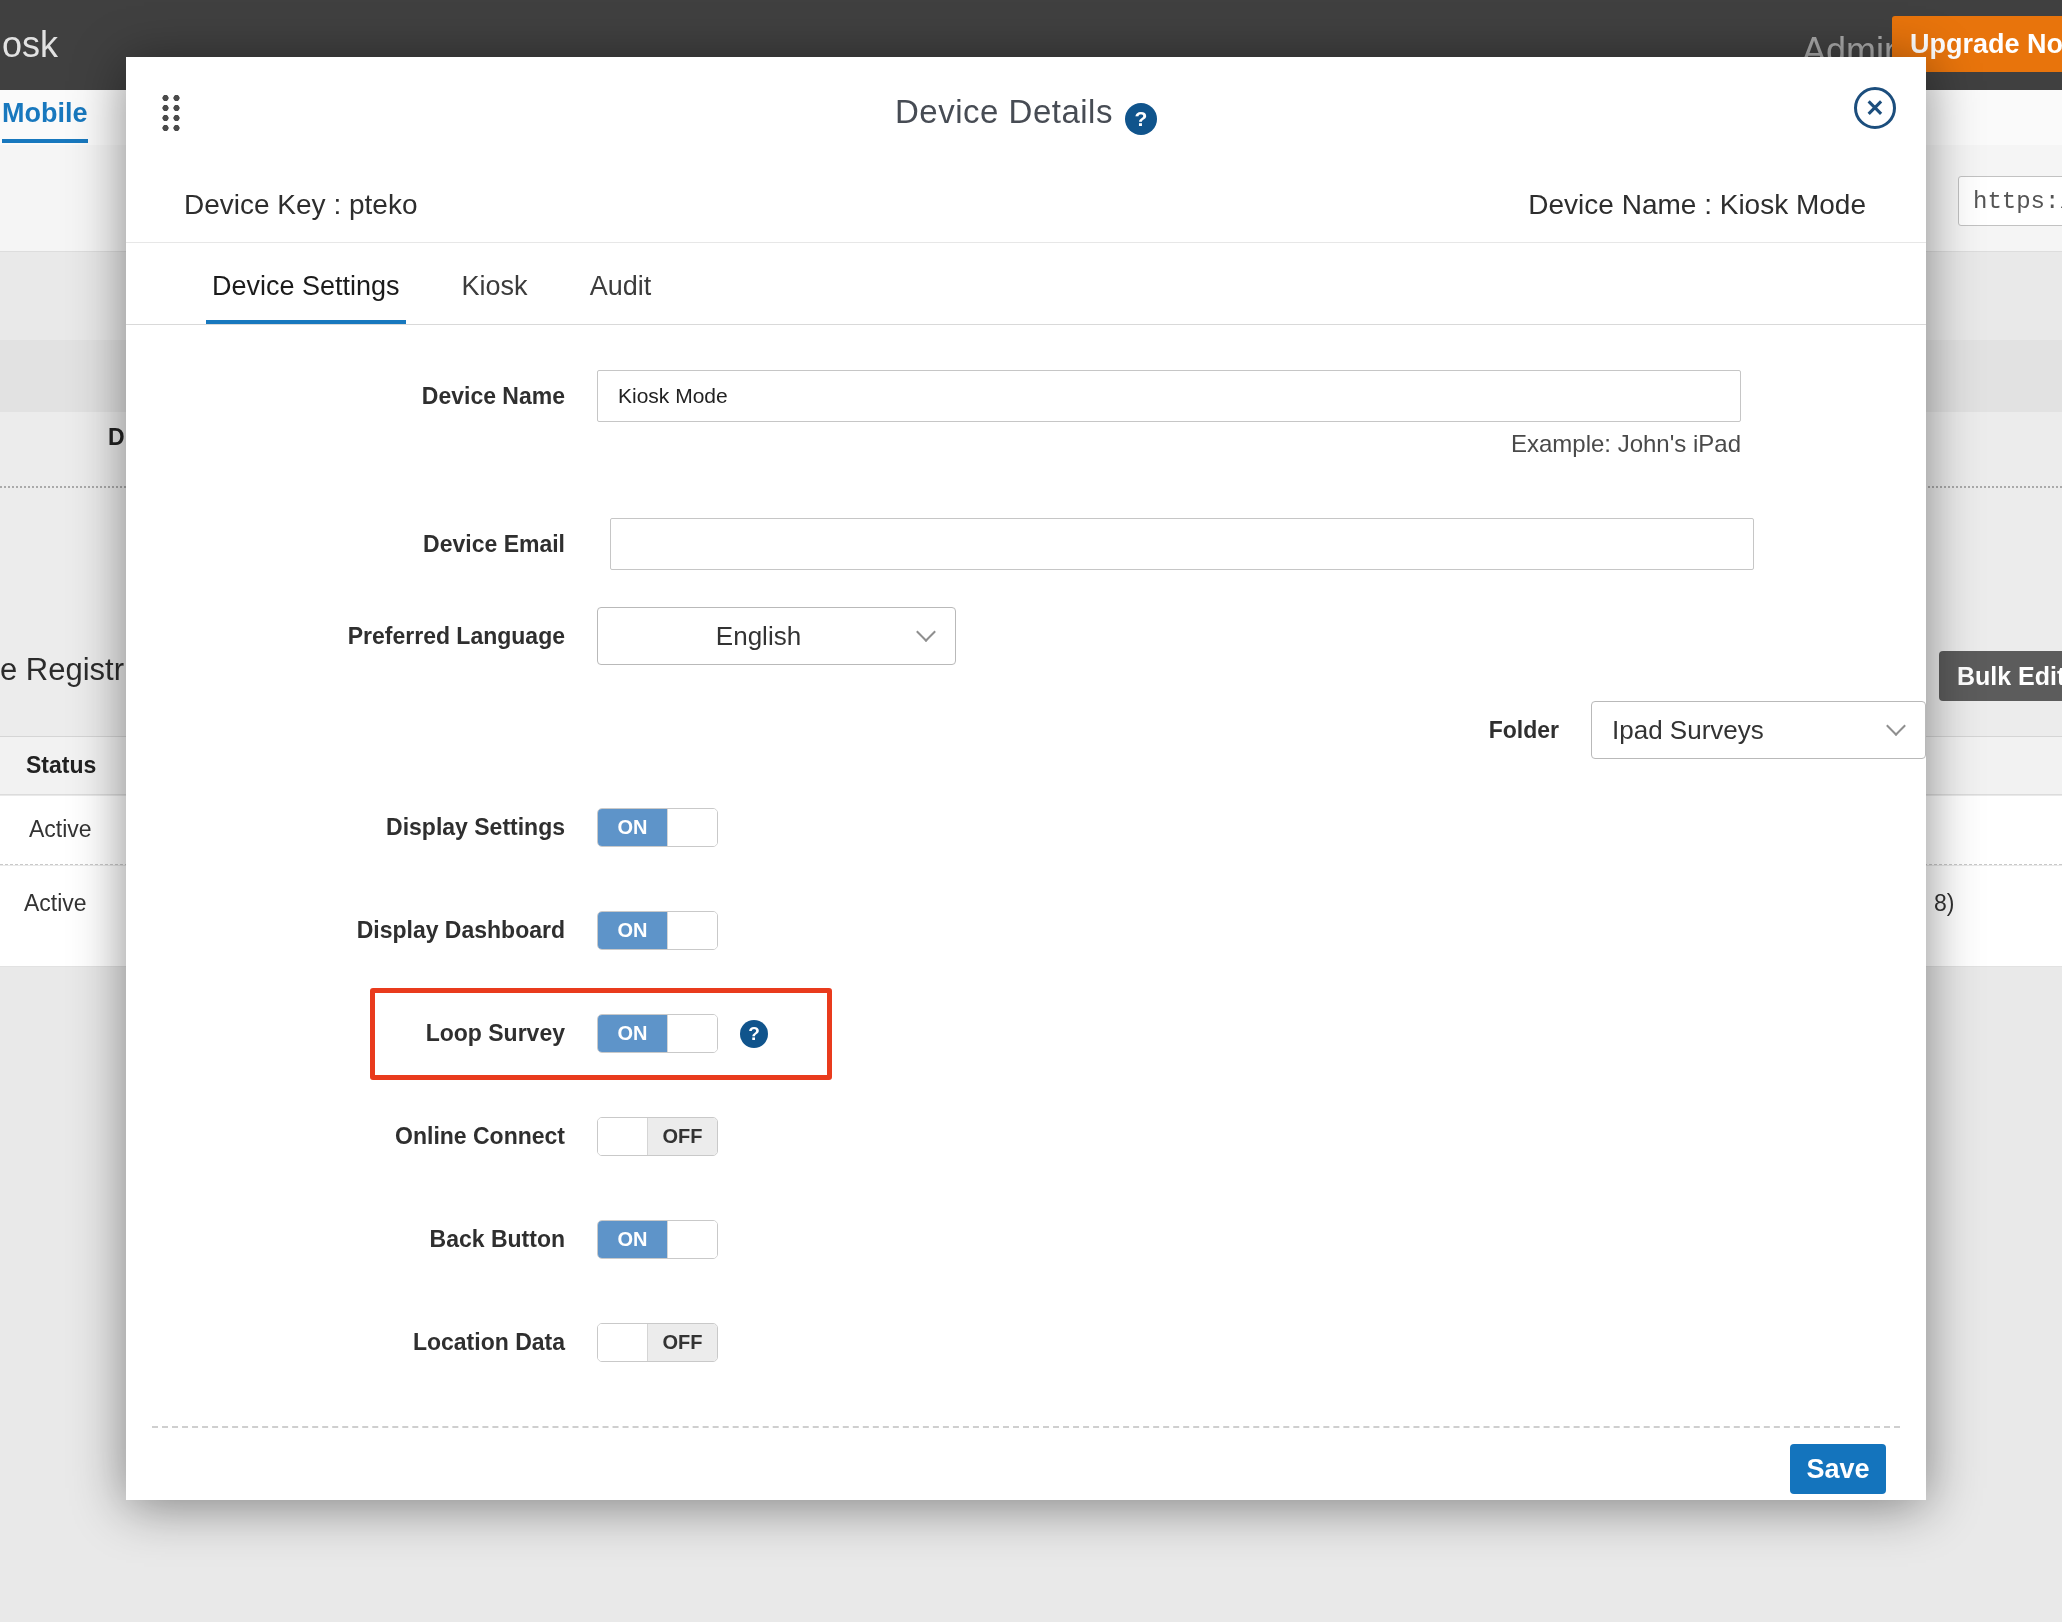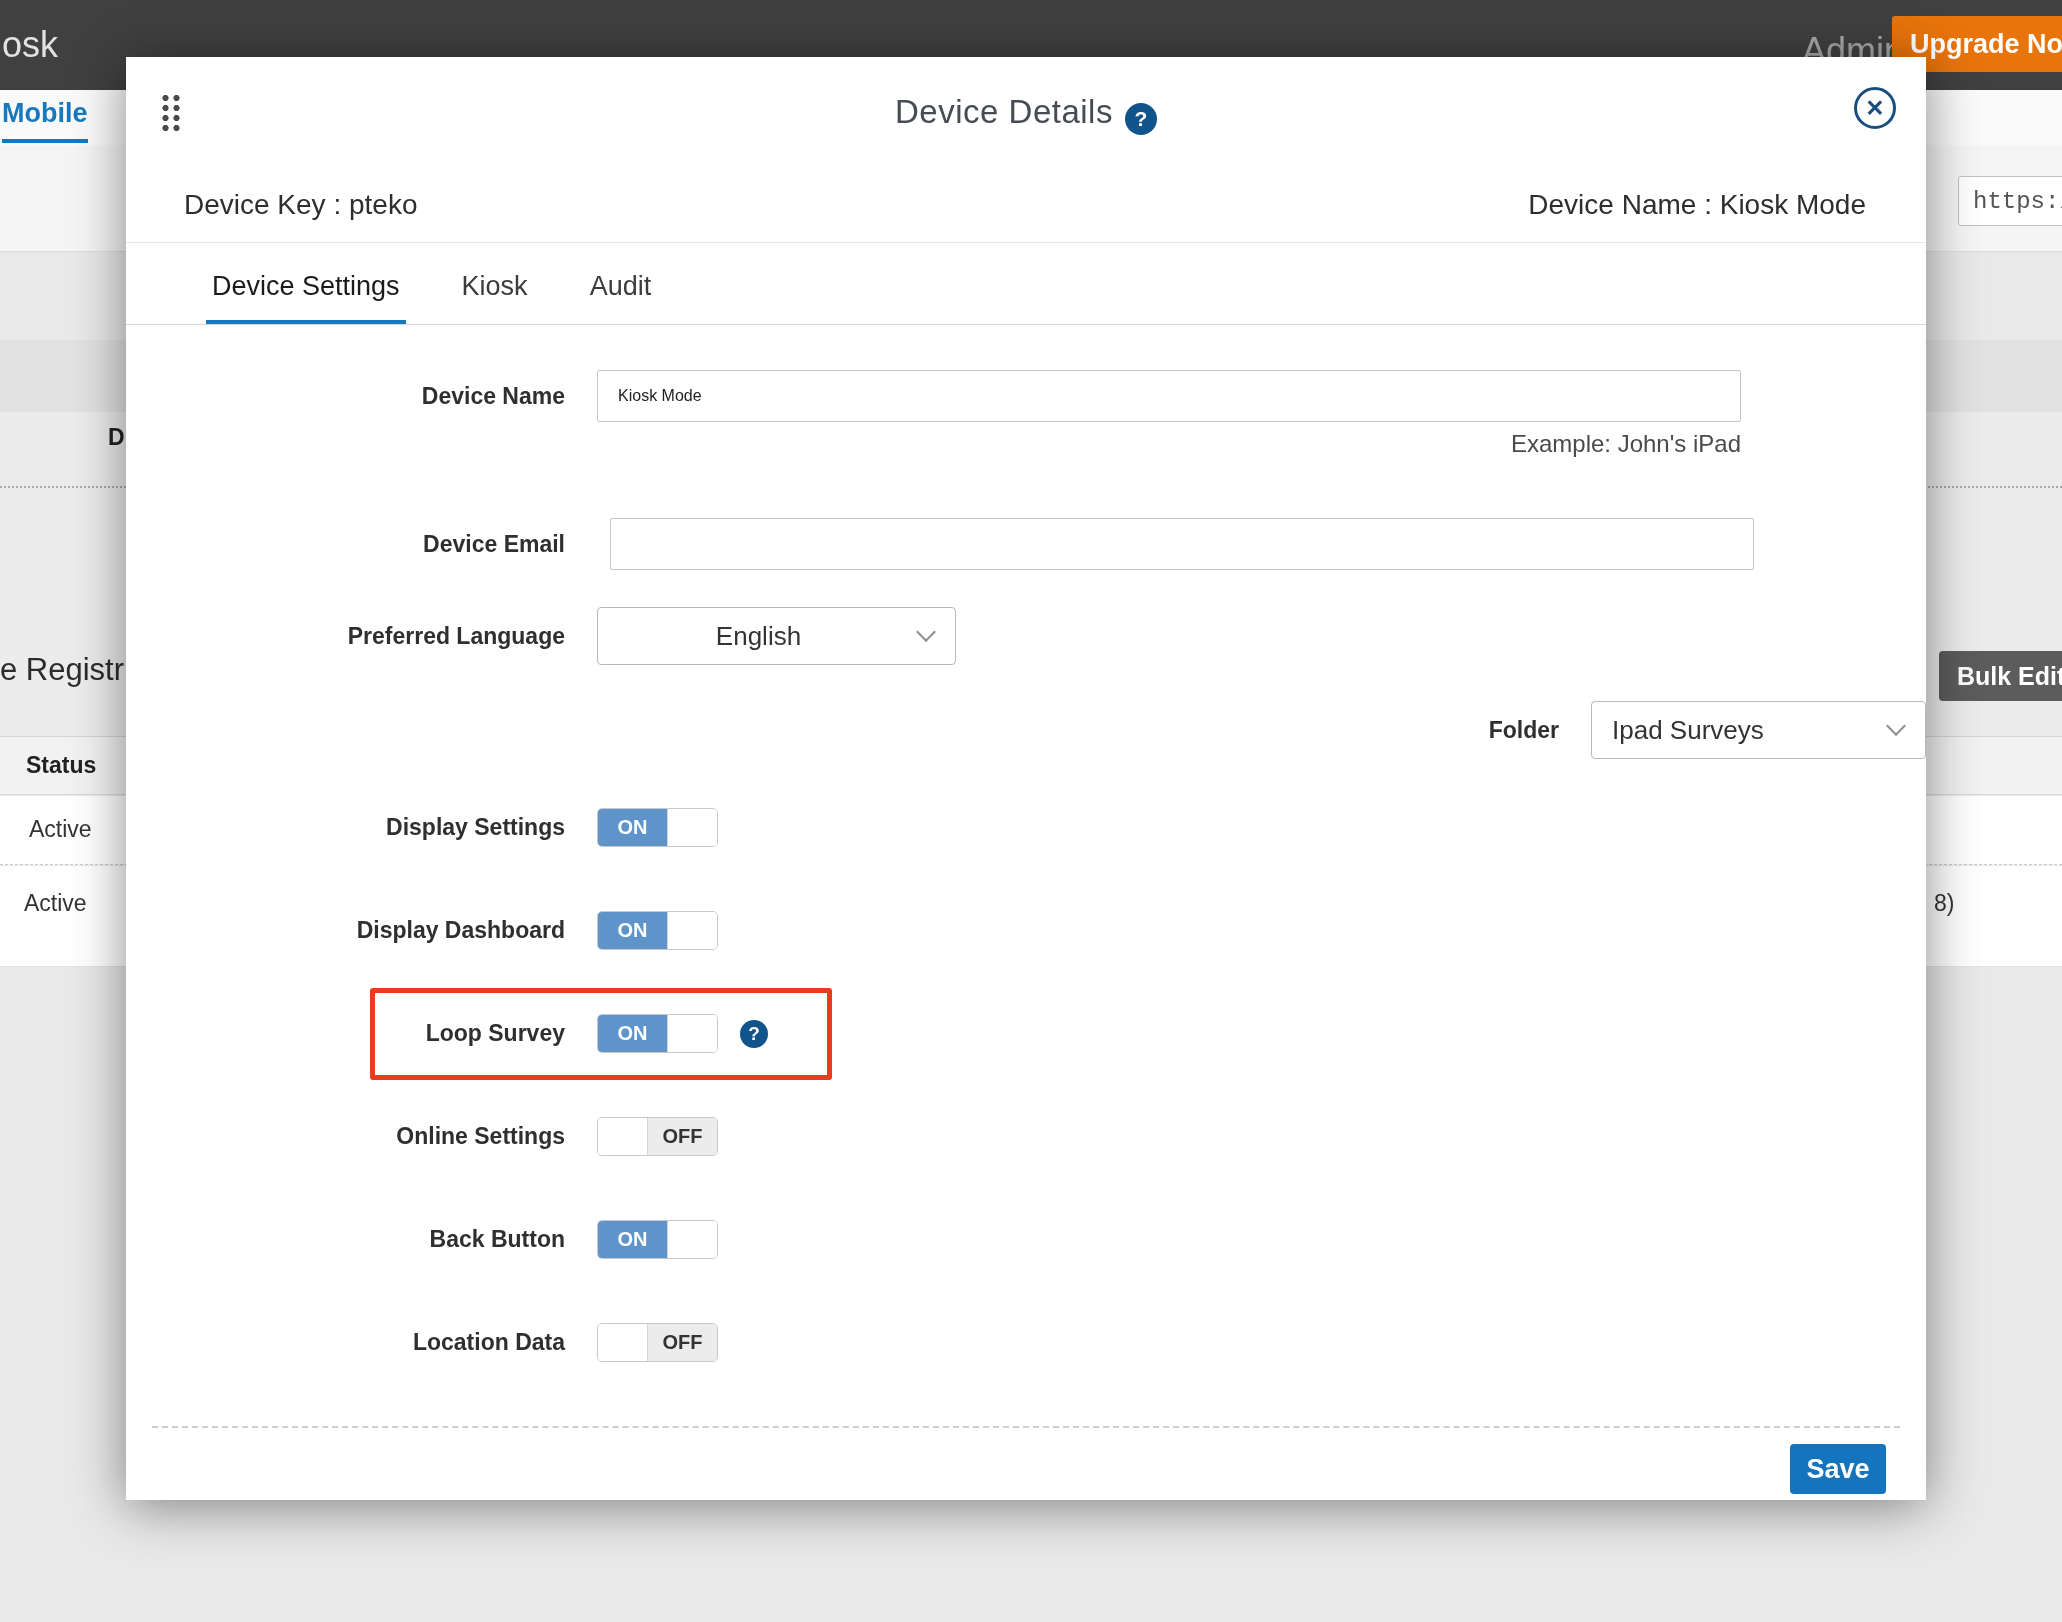--- a/index.html
+++ b/index.html
@@ -66,21 +66,21 @@
     padding:0 60px 0 58px; font-size:28px; color:#2e2e2e; border-bottom:1px solid #e7e7e7; }
 
   .tabs { display:flex; align-items:flex-end; padding-left:80px; height:82px; border-bottom:1px solid #d9d9d9; }
   .tab { font-size:27px; color:#3c3c3c; padding:0 6px 22px 6px; margin-right:50px; cursor:pointer; }
   .tab.active { color:#1b1b1b; border-bottom:4px solid #1878be; padding-bottom:18px; }
 
   .form { padding-top:45px; }
   .frow { display:flex; align-items:center; position:relative; }
   .flabel { width:439px; flex:none; text-align:right; font-size:23px; font-weight:bold; color:#2f2f2f; margin-right:32px; }
 
-  .text-input { width:1144px; height:52px; border:1px solid #c6c6c6; border-radius:2px; font-size:16px;
+  .text-input { width:1144px; height:52px; border:1px solid #c6c6c6; border-radius:2px; font-size:21px;
     color:#222; padding:0 20px; font-family:"Liberation Sans", sans-serif; background:#fff; }
   .helper-row { margin:8px 0 60px 471px; width:1144px; text-align:right; font-size:24px; color:#4a4a4a; }
 
   .row-email { margin-bottom:37px;gap:13px; }
   .row-select-lang { margin-bottom:36px; }
   .row-select-folder { margin-bottom:49px;justify-content:flex-end; }
 
   .select { position:relative; height:58px; border:1px solid #b9b9b9; border-radius:4px; background:#fff;
     display:flex; align-items:center; padding:0 56px 0 20px; font-size:26px; color:#333; cursor:pointer; }
   .select-lang { width:359px;justify-content:center; }
@@ -213,21 +213,21 @@
       <div class="highlight-box"></div>
       <div class="flabel">Loop Survey</div>
       <div class="toggle" data-state="ON">
         <span class="seg-state">ON</span>
         <span class="seg-knob"></span>
       </div>
       <span class="help-badge loop-help">?</span>
     </div>
 
     <div class="frow toggle-row">
-      <div class="flabel">Online Settings</div>
+      <div class="flabel">Online Connect</div>
       <div class="toggle" data-state="OFF">
         <span class="seg-state">OFF</span>
         <span class="seg-knob"></span>
       </div>
     </div>
 
     <div class="frow toggle-row">
       <div class="flabel">Back Button</div>
       <div class="toggle" data-state="ON">
         <span class="seg-state">ON</span>

